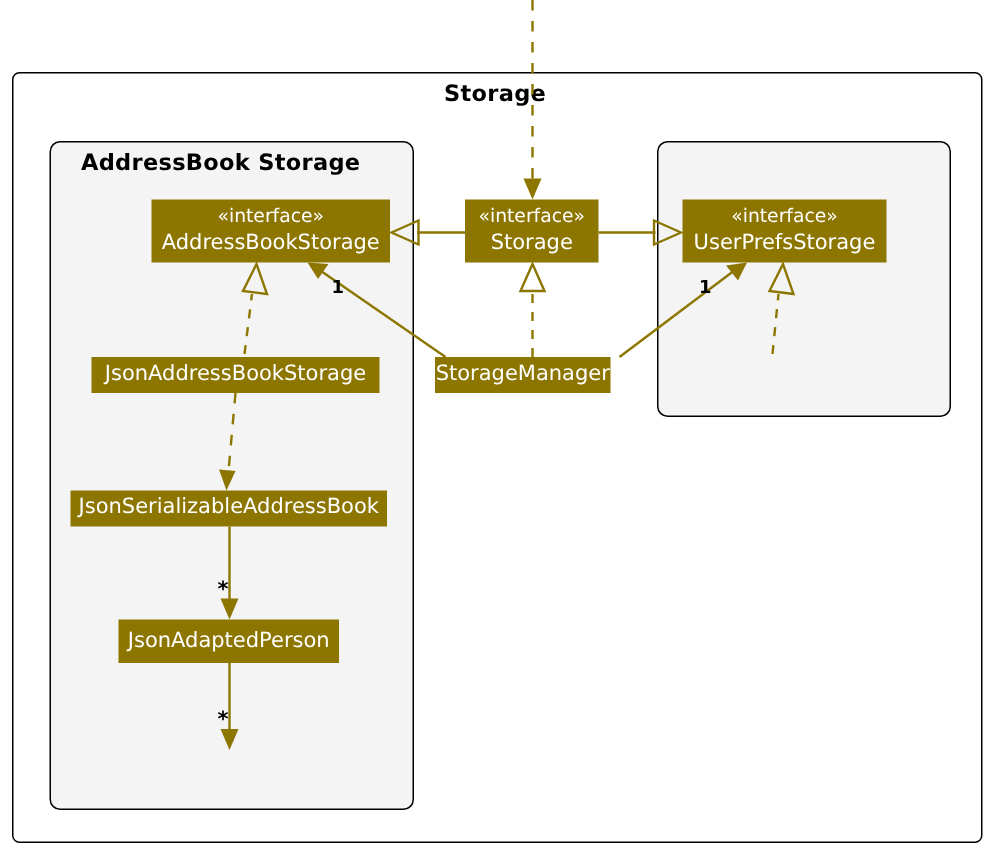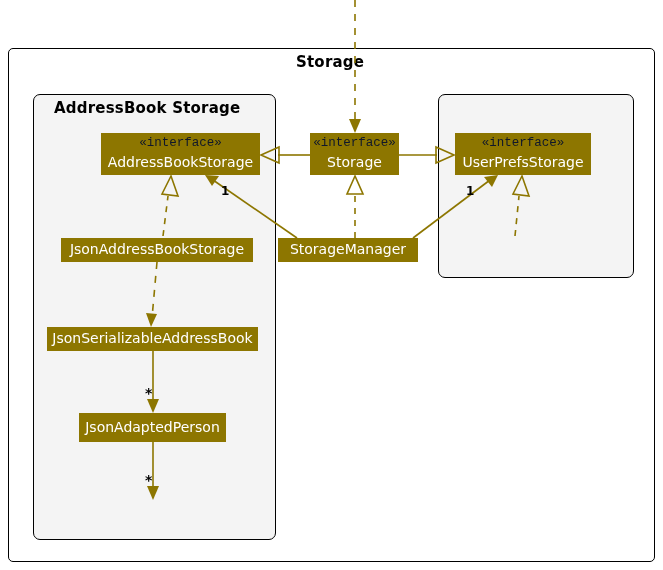--- a/index.html
+++ b/index.html
@@ -79,35 +79,34 @@
     align-items: center;
     justify-content: center;
     font-size: 13.5px;
     line-height: 1.42;
     white-space: nowrap;
     text-align: center;
     z-index: 5;
   }
   .node .stereo {
     font-size: 12.5px;
-    color: #0f172a;
-    font-family: Liberation Mono, monospace;
+    color: #ffffff;
   }
   .node .nname {
     font-size: 14px;
   }
   .cls {
     padding: 0 6px;
   }
   
   #n-addressbookstorage { left: 101px; top: 133px; width: 159px; height: 42px; }
   #n-storage            { left: 310px; top: 133px; width:  89px; height: 42px; }
   #n-userprefsstorage   { left: 455px; top: 133px; width: 136px; height: 42px; }
   #n-jsonaddressbookstorage { left: 61px;  top: 238px; width: 192px; height: 24px; }
-  #n-storagemanager         { left: 278px; top: 238px; width: 140px; height: 24px; align-items: center; }
+  #n-storagemanager         { left: 290px; top: 238px; width: 117px; height: 24px; align-items: center; }
   #n-jsonuserprefsstorage   { left: 452px; top: 238px; width: 165px; height: 24px; }
   #n-jsonserializableaddressbook { left: 47px; top: 327px; width: 211px; height: 24px; }
   #n-jsonadaptedperson  { left: 79px;  top: 413px; width: 147px; height: 29px; }
   #n-jsonadaptedtag     { left: 92px;  top: 500px; width: 121px; height: 24px; }
 
   
   #edges {
     position: absolute;
     left: 0;
     top: 0;

